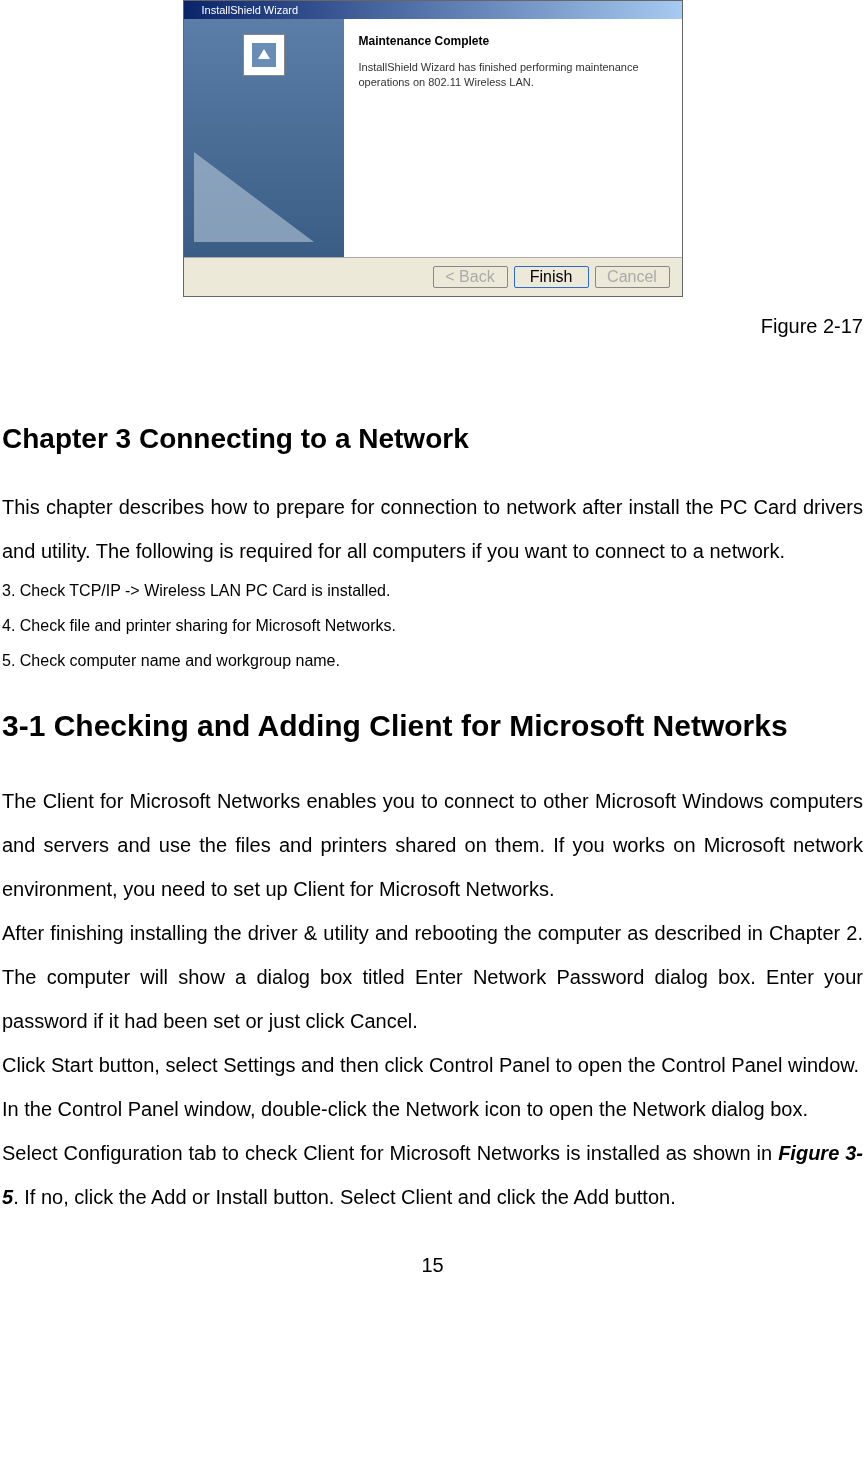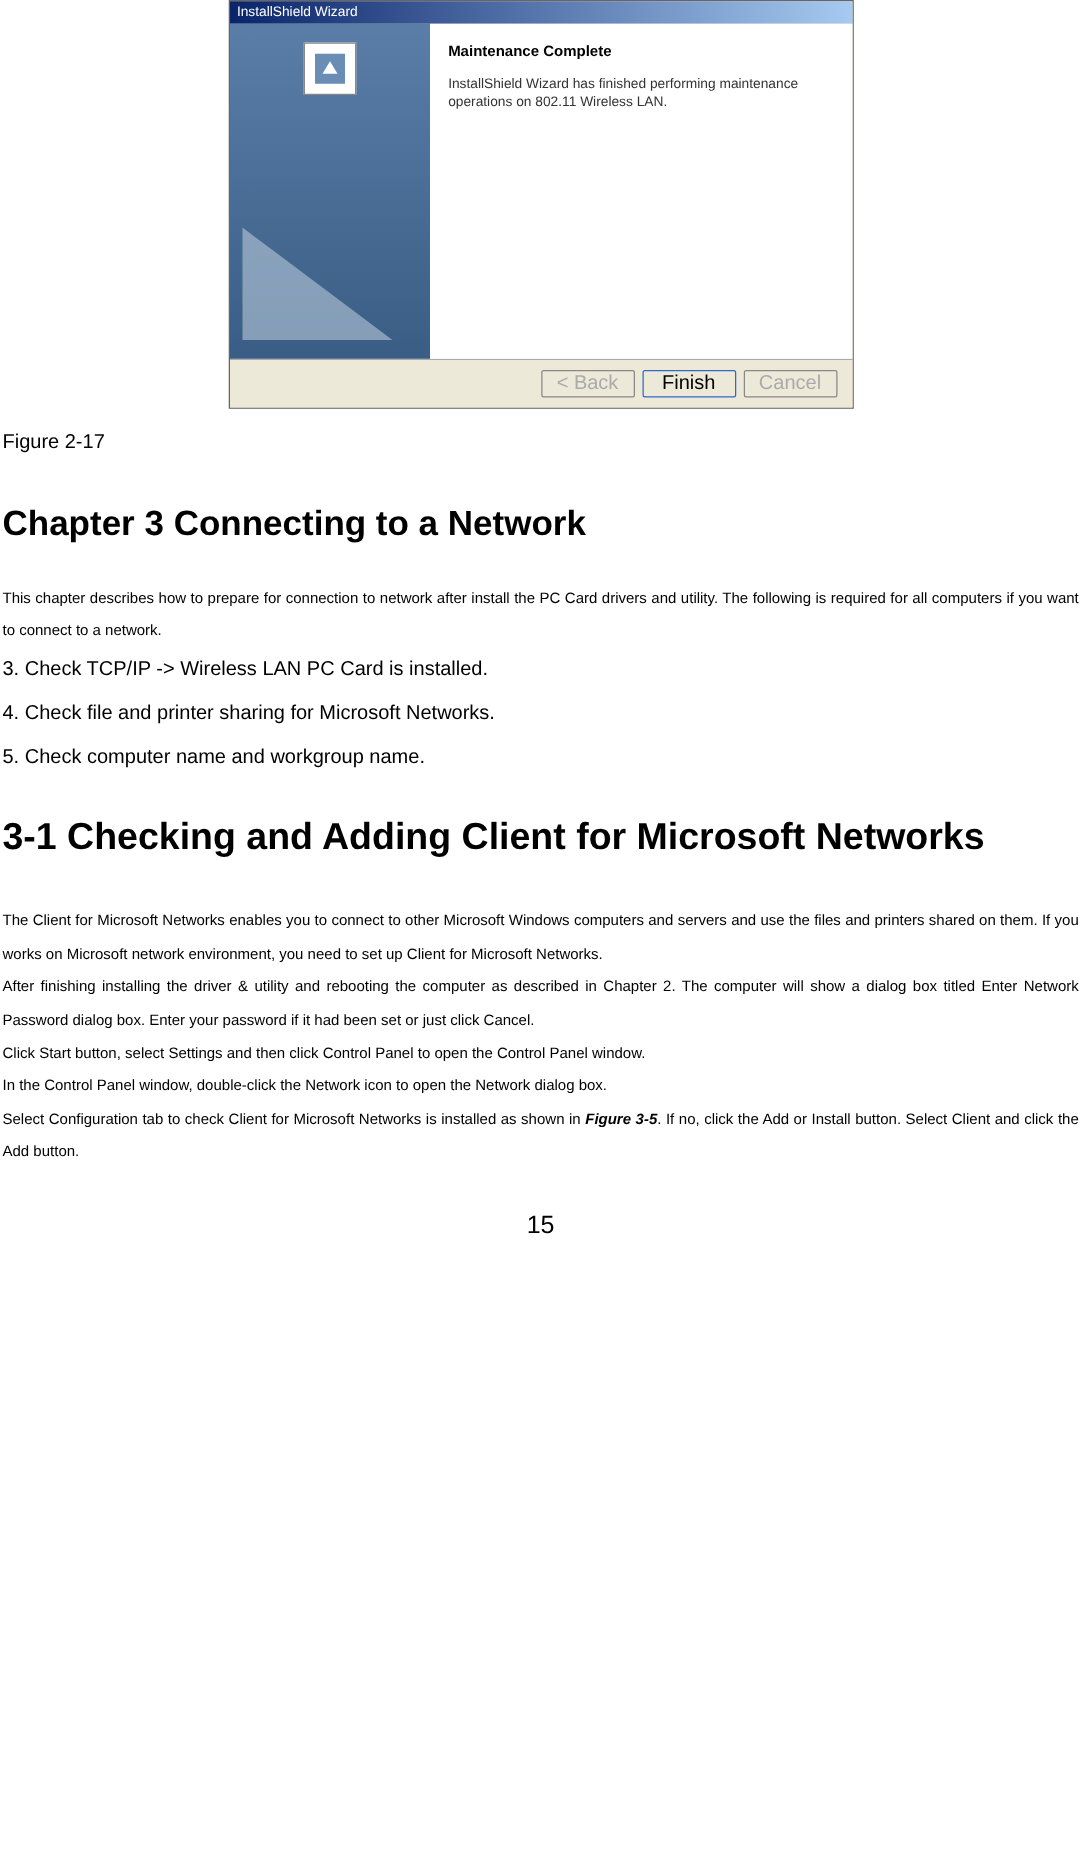--- a/index.html
+++ b/index.html
@@ -20,29 +20,29 @@
     }
     .wizard-window {
       width: 500px;
       margin: 0 auto;
       border: 1px solid #666;
       background: #ece9d8;
     }
     .wizard-titlebar {
       background: linear-gradient(to right, #0a246a, #a6caf0);
       color: white;
-      padding: 3px 6px;
+      padding: 3px 18px;
       font-size: 11px;
       display: flex;
       align-items: center;
       text-align: center;
     }
     .wizard-body {
       display: flex;
-      height: 268px;
+      height: 238px;
     }
     .wizard-side {
       width: 160px;
       background: linear-gradient(to bottom, #5a7ea8, #3a5d85);
       position: relative;
       display: flex;
       flex-direction: column;
       align-items: center;
       padding-top: 15px;
     }
@@ -101,35 +101,35 @@
       cursor: default;
     }
     .wizard-btn.disabled {
       color: #aaa;
     }
     .wizard-btn.focus {
       border: 1.5px solid #316ac5;
       font-weight: normal;
     }
     .figure-caption {
-      text-align: left;
-      font-size: 16px;
-      margin: 18px 0 40px 0;
+      text-align: right;
+      font-size: 20px;
+      margin: 18px 0 85px 0;
     }
     .chapter-title {
       font-size: 28px;
       font-weight: bold;
       margin: 40px 0 30px 0;
     }
     .section-title {
       font-size: 30px;
       margin: 30px 0 36px 0;
     }
     .body-text {
-      font-size: 12px;
+      font-size: 20px;
       line-height: 2.2;
       text-align: justify;
       margin: 0;
     }
     .list-item {
       font-size: 16px;
       line-height: 2.2;
     }
     .figure-ref {
       font-weight: bold;

